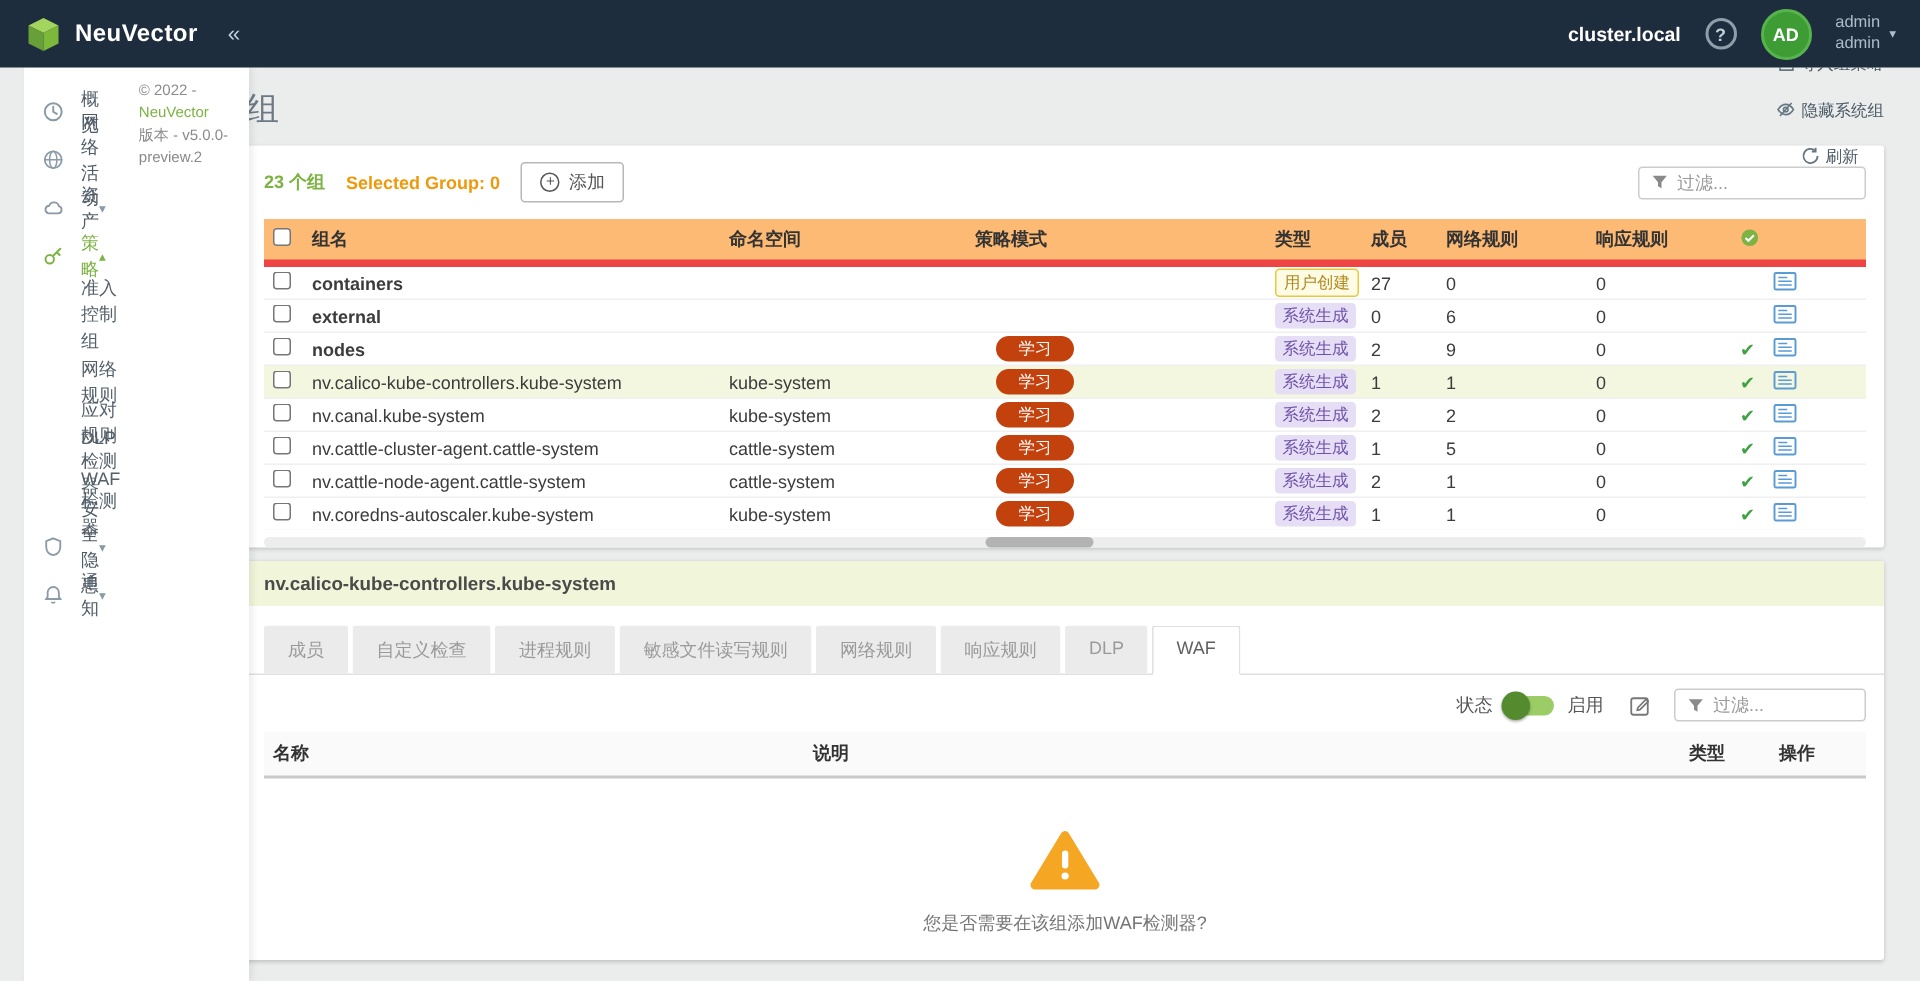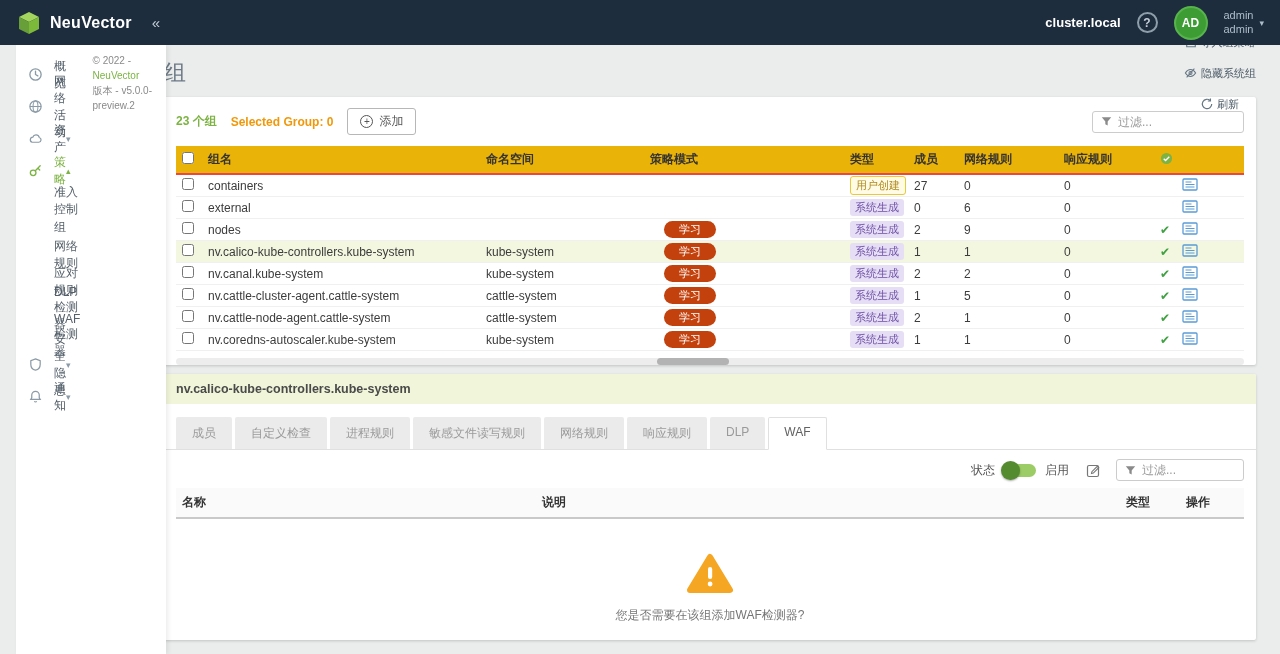--- a/index.html
+++ b/index.html
@@ -45,24 +45,24 @@
   .count { color:#7cb342; font-weight:bold; }
   .selected { color:#f0980b; font-weight:bold; }
   .add-btn { display:flex; align-items:center; gap:6px; border:1px solid #b7b7b7; border-radius:3px; background:#fff; color:#555; font-size:12px; padding:4px 12px; cursor:pointer; }
   .plus-circle { width:13px; height:13px; border:1.3px solid #555; border-radius:50%; font-size:10px; line-height:10px; display:flex; align-items:center; justify-content:center; }
   .filter-box { margin-left:auto; display:flex; align-items:center; border:1px solid #ccc; border-radius:3px; background:#fff; padding:3px 8px; width:152px; }
   .filter-box svg { flex:0 0 11px; color:#8a8a8a; }
   .filter-box input { border:none; outline:none; flex:1; margin-left:6px; font-size:12px; color:#555; width:100%; font-family:inherit; }
   .filter-box input::placeholder { color:#9a9a9a; }
   .tablewrap { height:207px; overflow:hidden; margin:0 12px; }
   table.gtable { width:100%; border-collapse:collapse; font-size:12px; table-layout:fixed; }
-  .gtable th { text-align:left; background:#eab308; color:#333; font-weight:bold; padding:5px 6px; border-bottom:2px solid #ef4444; white-space:nowrap; }
+  .gtable th { text-align:left; background:#fdba74; color:#333; font-weight:bold; padding:5px 6px; border-bottom:5px solid #ef4444; white-space:nowrap; }
   .gtable td { padding:1px 6px; height:22px; border-bottom:1px solid #f0f0f0; white-space:nowrap; overflow:hidden; color:#3c3c3c; }
   .gtable tr.sel td { background:#f3f7e0; }
-  .bold { font-weight:normal; }
+  .bold { font-weight:bold; }
   .gtable input[type=checkbox] { width:12px; height:12px; }
   .badge-mode { display:inline-block; background:#c2410c; color:#fff; border-radius:9px; padding:1px 0; width:52px; text-align:center; font-size:11px; margin-left:14px; }
   .badge-type { display:inline-block; border-radius:3px; padding:1px 5px; font-size:11px; }
   .badge-type.system { background:#e6def4; color:#6e51a8; }
   .badge-type.user { background:#fffbe5; color:#b08a1e; border:1px solid #e8c93e; }
   .ok { color:#3fa142; font-size:12px; }
   .act-icon { display:inline-flex; cursor:pointer; }
   .hscroll { height:7px; margin:5px 12px 9px; background:#ededed; border-radius:4px; position:relative; }
   .hscroll .thumb { position:absolute; left:45%; width:72px; height:7px; border-radius:4px; background:#b3b3b3; cursor:pointer; }
   

